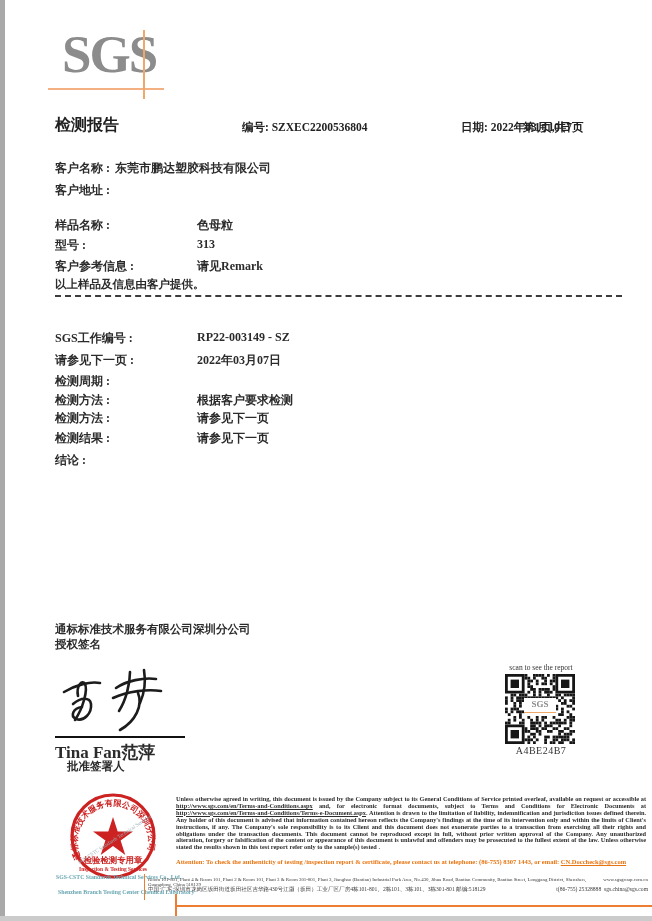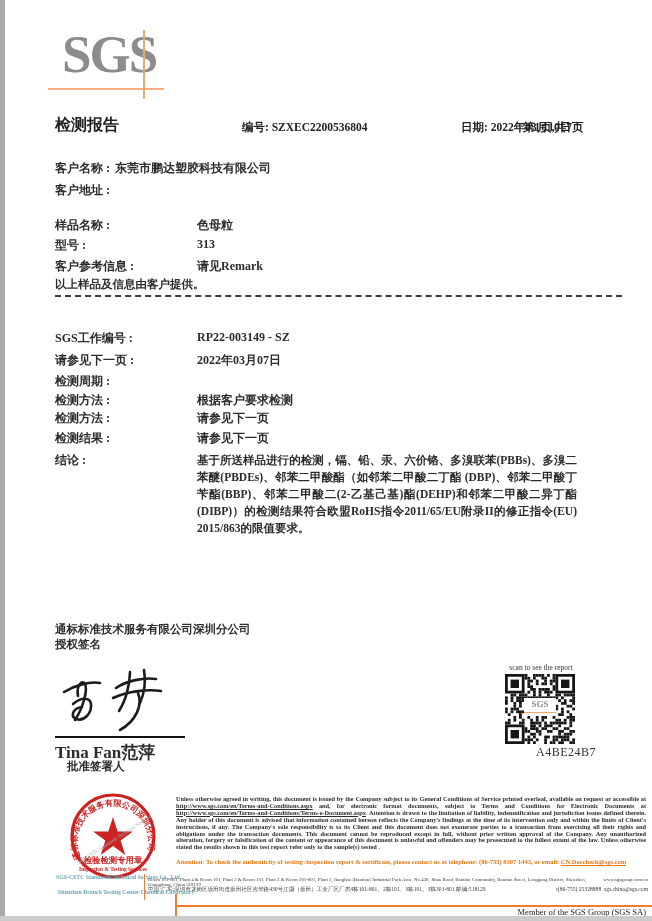--- a/index.html
+++ b/index.html
@@ -36,21 +36,21 @@
   .sig-name{left:55px;top:741px;font-size:17px;font-weight:700;}
   .sig-role{left:67px;top:759px;font-size:11.5px;font-weight:700;}
 
   
   .qr-hint{left:503px;top:663px;width:76px;font-size:7.5px;color:#333;text-align:center;}
   .qr-box{left:505px;top:674px;width:70px;height:70px;}
   .qr-box svg{width:70px;height:70px;display:block;}
   .qr-box svg rect,.qr-box svg path{fill:#161616;}
   .qr-logo{left:524px;top:698px;width:32px;height:14px;background:#fff;text-align:center;
            font-size:9px;font-weight:700;color:#8c8c8c;line-height:12px;border-bottom:1px solid #f0a868;}
-  .qr-code{left:528px;top:745px;width:76px;font-size:12px;color:#333;text-align:center;letter-spacing:.5px;}
+  .qr-code{left:503px;top:745px;width:76px;font-size:10px;color:#333;text-align:center;letter-spacing:.5px;}
 
   
   .stamp-svg{left:68px;top:791px;width:92px;height:92px;}
   .teal1{left:56px;top:874px;width:150px;font-size:5.8px;color:#6aa7b2;font-weight:700;}
   .teal2{left:58px;top:889px;width:150px;font-size:5.8px;color:#6aa7b2;font-weight:700;}
 
   .disclaimer{left:176px;top:796px;width:470px;font-size:6.3px;line-height:6.9px;
               color:#2d2d2d;text-align:justify;font-weight:700;}
   .disclaimer .lnk{text-decoration:underline;color:#2d2d2d;}
   .attention{left:176px;top:858px;width:470px;font-size:6.5px;line-height:7.2px;
@@ -99,21 +99,20 @@
   <div class="abs lbl row-l" style="top:352px;">请参见下一页 :</div>
   <div class="abs val col-val" style="top:352px;">2022年03月07日</div>
   <div class="abs lbl row-l" style="top:373px;">检测周期 :</div>
   <div class="abs lbl row-l" style="top:392px;">检测方法 :</div>
   <div class="abs val col-val" style="top:392px;">根据客户要求检测</div>
   <div class="abs lbl row-l" style="top:410px;">检测方法 :</div>
   <div class="abs val col-val" style="top:410px;">请参见下一页</div>
   <div class="abs lbl row-l" style="top:430px;">检测结果 :</div>
   <div class="abs val col-val" style="top:430px;">请参见下一页</div>
   <div class="abs lbl row-l" style="top:452px;">结论 :</div>
-  <div class="abs conclusion">基于所送样品进行的检测，镉、铅、汞、六价铬、多溴联苯(PBBs)、多溴二苯醚(PBDEs)、邻苯二甲酸酯（如邻苯二甲酸二丁酯 (DBP)、邻苯二甲酸丁苄酯(BBP)、邻苯二甲酸二(2-乙基己基)酯(DEHP)和邻苯二甲酸二异丁酯(DIBP)）的检测结果符合欧盟RoHS指令2011/65/EU附录II的修正指令(EU) 2015/863的限值要求。</div>
 
   <div class="abs sig-company">通标标准技术服务有限公司深圳分公司</div>
   <div class="abs sig-auth">授权签名</div>
   <svg class="abs sig-svg" viewBox="0 0 140 70">
     <g fill="none" stroke="#1c1c1c" stroke-width="2.6" stroke-linecap="round">
       <path d="M20,30 C18,20 24,13 27,18 C30,24 25,42 17,54"></path>
       <path d="M6,26 C18,19 32,15 42,17"></path>
       <path d="M15,38 C23,31 32,31 33,38 C34,47 26,56 18,53 C12,50 15,42 24,41"></path>
       <path d="M58,22 C68,15 86,11 98,13"></path>
       <path d="M72,6 C72,18 68,34 61,45"></path>
@@ -377,16 +376,15 @@
     <span>Room 101-801, Plant 4 &amp; Room 101, Plant 2 &amp; Room 101, Plant 3 &amp; Room 301-801, Plant 3, Jianghao (Bantian) Industrial Park Area, No.430, Jihua Road, Bantian Community, Bantian Street, Longgang District, Shenzhen, Guangdong, China 518129</span>
     <span class="r">www.sgsgroup.com.cn</span>
   </div>
   <div class="abs addr2">
     <span>中国·广东·深圳市龙岗区坂田街道坂田社区吉华路430号江灏（坂田）工业厂区厂房4栋101-801、2栋101、3栋101、3栋301-801  邮编:518129</span>
     <span class="r"><span>t(86-755) 25328888</span>&nbsp;&nbsp;<span>sgs.china@sgs.com</span></span>
   </div>
 
   <div class="abs foot-hline"></div>
   <div class="abs foot-vline"></div>
-  <div class="abs member">Member of the SGS Group (SGS SA)</div>
 
   <div class="abs edge-bottom"></div>
 </div>
 
 </body></html>

